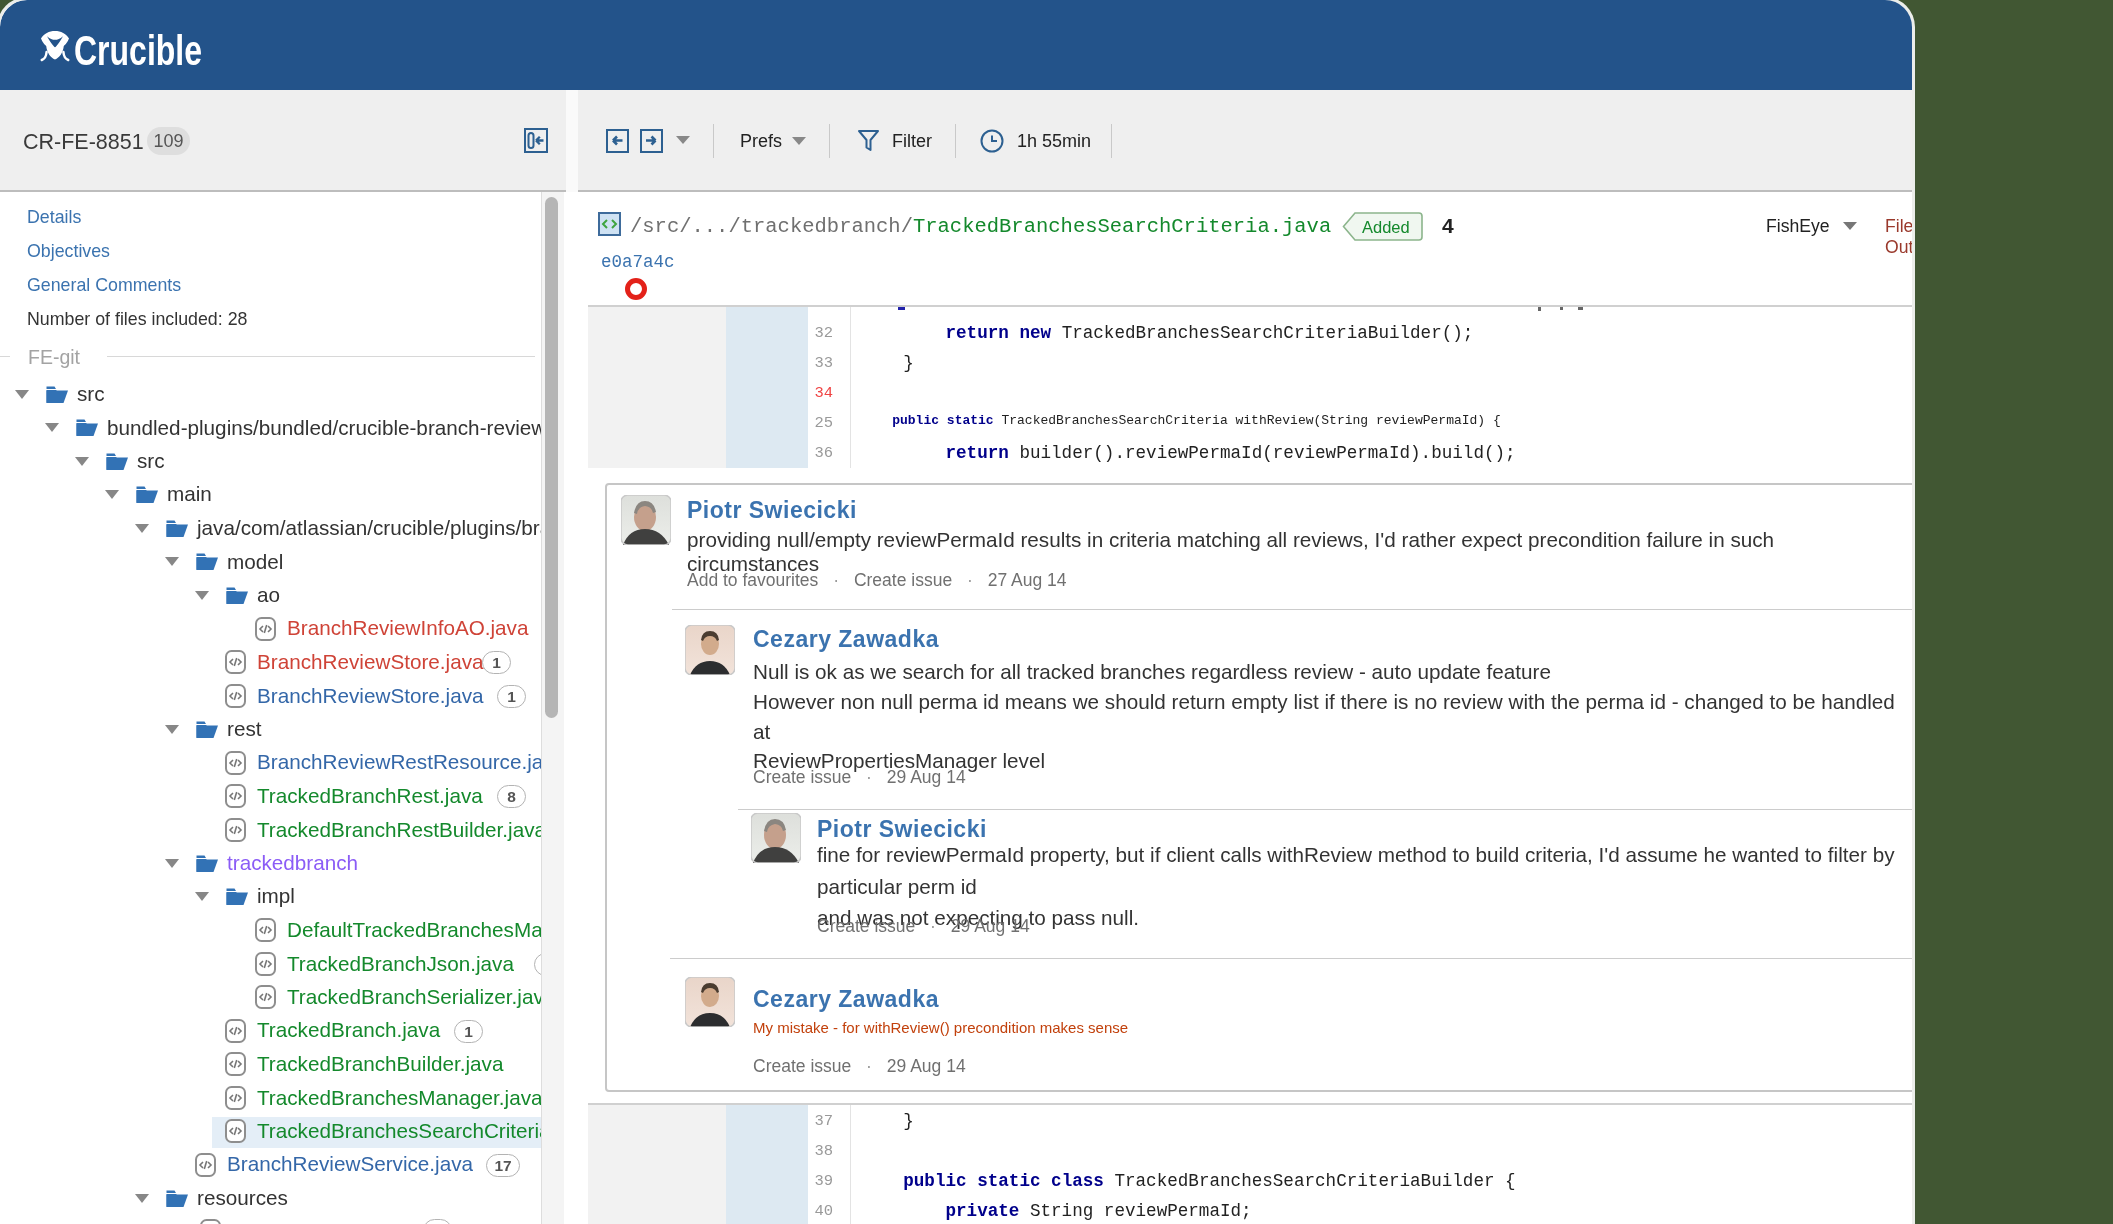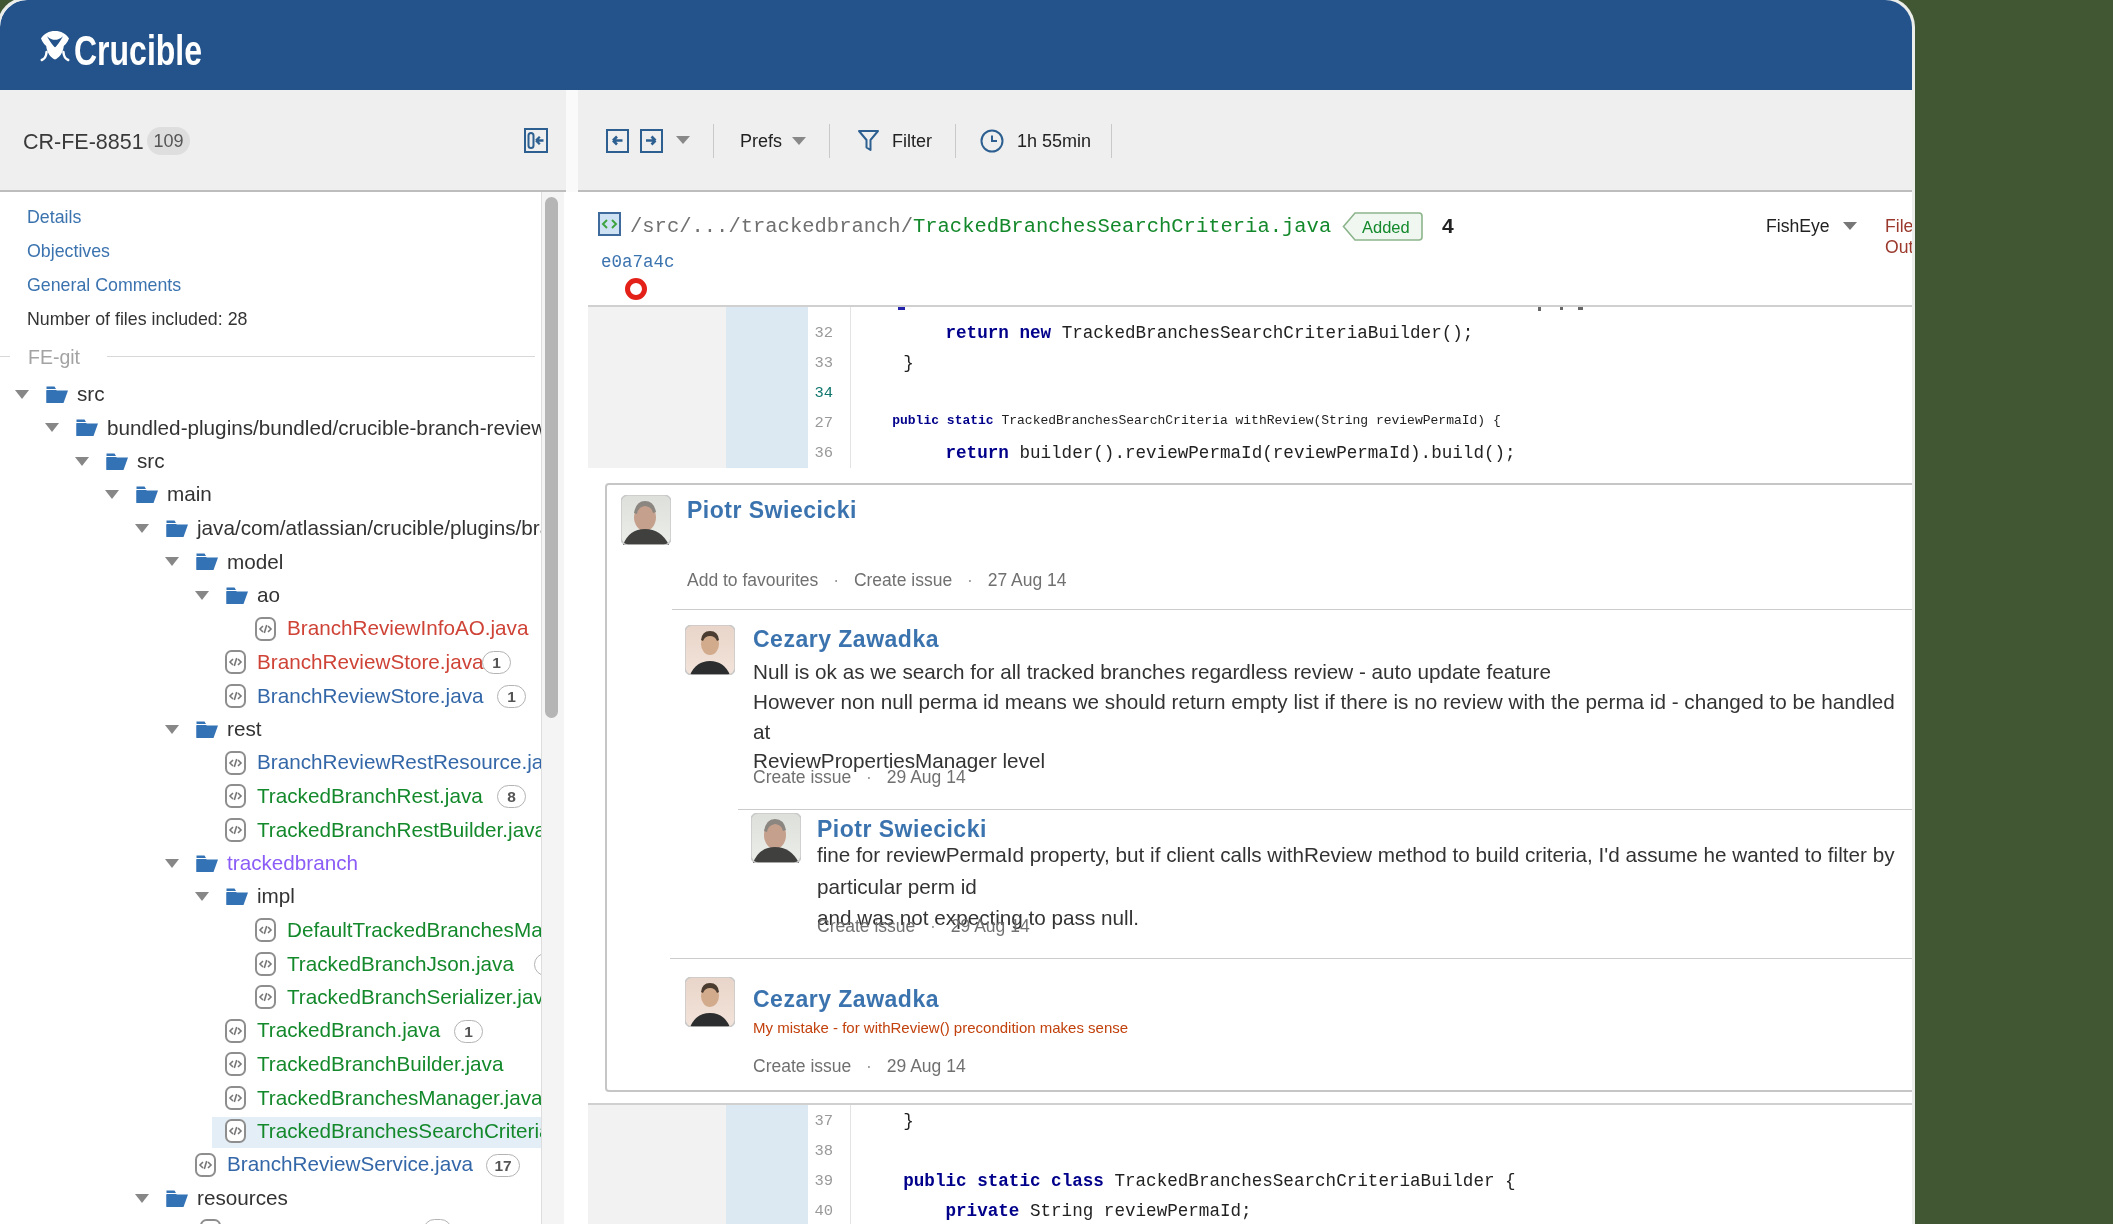--- a/index.html
+++ b/index.html
@@ -286,22 +286,22 @@
 <div class="abs mono" style="left:601px;top:252px;font-size:17.5px;color:#3b73af">e0a7a4c</div>
 <div class="abs" style="left:625px;top:278px;width:12px;height:12px;border:5px solid #e32119;border-radius:50%"></div>
 <div class="abs" style="left:588px;top:305px;width:1513px;height:161px;overflow:hidden;border-top:2px solid #d0d0d0">
       <div class="abs" style="left:0;top:0;width:138px;height:161px;background:#f2f2f2"></div>
       <div class="abs" style="left:138px;top:0;width:82px;height:161px;background:#dde9f2"></div>
       <div class="abs" style="left:262px;top:0;width:1px;height:161px;background:#e3e3e3"></div>
       <div class="abs mono" style="left:200px;top:17px;width:45px;text-align:right;font-size:15.5px;color:#999">32</div>
       <div class="abs mono" style="left:273px;top:16px;font-size:17.6px;color:#222;white-space:pre">        <span class="kw">return</span> <span class="kw">new</span> TrackedBranchesSearchCriteriaBuilder();</div>
       <div class="abs mono" style="left:200px;top:47px;width:45px;text-align:right;font-size:15.5px;color:#999">33</div>
       <div class="abs mono" style="left:273px;top:46px;font-size:17.6px;color:#222;white-space:pre">    }</div>
-      <div class="abs mono" style="left:200px;top:77px;width:45px;text-align:right;font-size:15.5px;color:#0f766e">34</div>
-      <div class="abs mono" style="left:200px;top:107px;width:45px;text-align:right;font-size:15.5px;color:#999">27</div>
+      <div class="abs mono" style="left:200px;top:77px;width:45px;text-align:right;font-size:15.5px;color:#ef4444">34</div>
+      <div class="abs mono" style="left:200px;top:107px;width:45px;text-align:right;font-size:15.5px;color:#999">25</div>
       <div class="abs mono" style="left:273px;top:106px;font-size:13px;color:#222;white-space:pre">    <span class="kw">public</span> <span class="kw">static</span> TrackedBranchesSearchCriteria withReview(String reviewPermaId) {</div>
       <div class="abs mono" style="left:200px;top:137px;width:45px;text-align:right;font-size:15.5px;color:#999">36</div>
       <div class="abs mono" style="left:273px;top:136px;font-size:17.6px;color:#222;white-space:pre">        <span class="kw">return</span> builder().reviewPermaId(reviewPermaId).build();</div>
     </div>
 <div class="abs" style="left:898px;top:307px;width:7px;height:3px;background:#2222aa"></div>
 <div class="abs" style="left:1538px;top:307px;width:3px;height:4px;background:#666"></div>
 <div class="abs" style="left:1560px;top:307px;width:3px;height:3px;background:#666"></div>
 <div class="abs" style="left:1578px;top:307px;width:5px;height:3px;background:#666"></div>
 <div class="abs" style="left:588px;top:1103px;width:1513px;height:121px;overflow:hidden;border-top:2px solid #d0d0d0">
       <div class="abs" style="left:0;top:0;width:138px;height:121px;background:#f2f2f2"></div>
@@ -324,20 +324,21 @@
           <stop offset="1" stop-color="#eceeea"></stop>
         </linearGradient>
       </defs>
 <rect width="50" height="50" rx="7" fill="url(#pbg621495)"></rect>
 <ellipse cx="24" cy="22" rx="11" ry="14" fill="#c5a08c"></ellipse>
 <path d="M13 18 q2 -12 11 -12 q9 0 11 11 l-3 1 q-1 -6 -8 -7 q-7 1 -8 8 z" fill="#8b8680"></path>
 <path d="M2 50 q6 -16 22 -16 q16 0 24 16 z" fill="#40403f"></path>
 <rect width="50" height="50" rx="7" fill="none" stroke="#c9c9c9" stroke-width="1.5"></rect>
 </svg>
 <div class="abs" style="left:687px;top:497px;font-size:23px;letter-spacing:0.5px;font-weight:bold;color:#3b73af">Piotr Swiecicki</div>
+<div class="abs" style="left:687px;top:528px;font-size:20.7px;color:#333">providing null/empty reviewPermaId results in criteria matching all reviews, I'd rather expect precondition failure in such circumstances</div>
 <div class="abs" style="left:687px;top:570px;font-size:17.5px;color:#707070">Add to favourites <span style="color:#999;padding:0 10px">·</span> Create issue <span style="color:#999;padding:0 10px">·</span> 27 Aug 14</div>
 <div class="abs" style="left:672px;top:609px;width:1416px;height:1px;background:#ccc"></div>
 <svg style="position:absolute;left:685px;top:625px" width="50" height="50" viewBox="0 0 50 50">
 <defs>
         <linearGradient id="cbg685625" x1="0" y1="0" x2="0" y2="1">
 <stop offset="0" stop-color="#e9d5c9"></stop>
           <stop offset="1" stop-color="#f2e3da"></stop>
         </linearGradient>
       </defs>
 <rect width="50" height="50" rx="7" fill="url(#cbg685625)"></rect>

